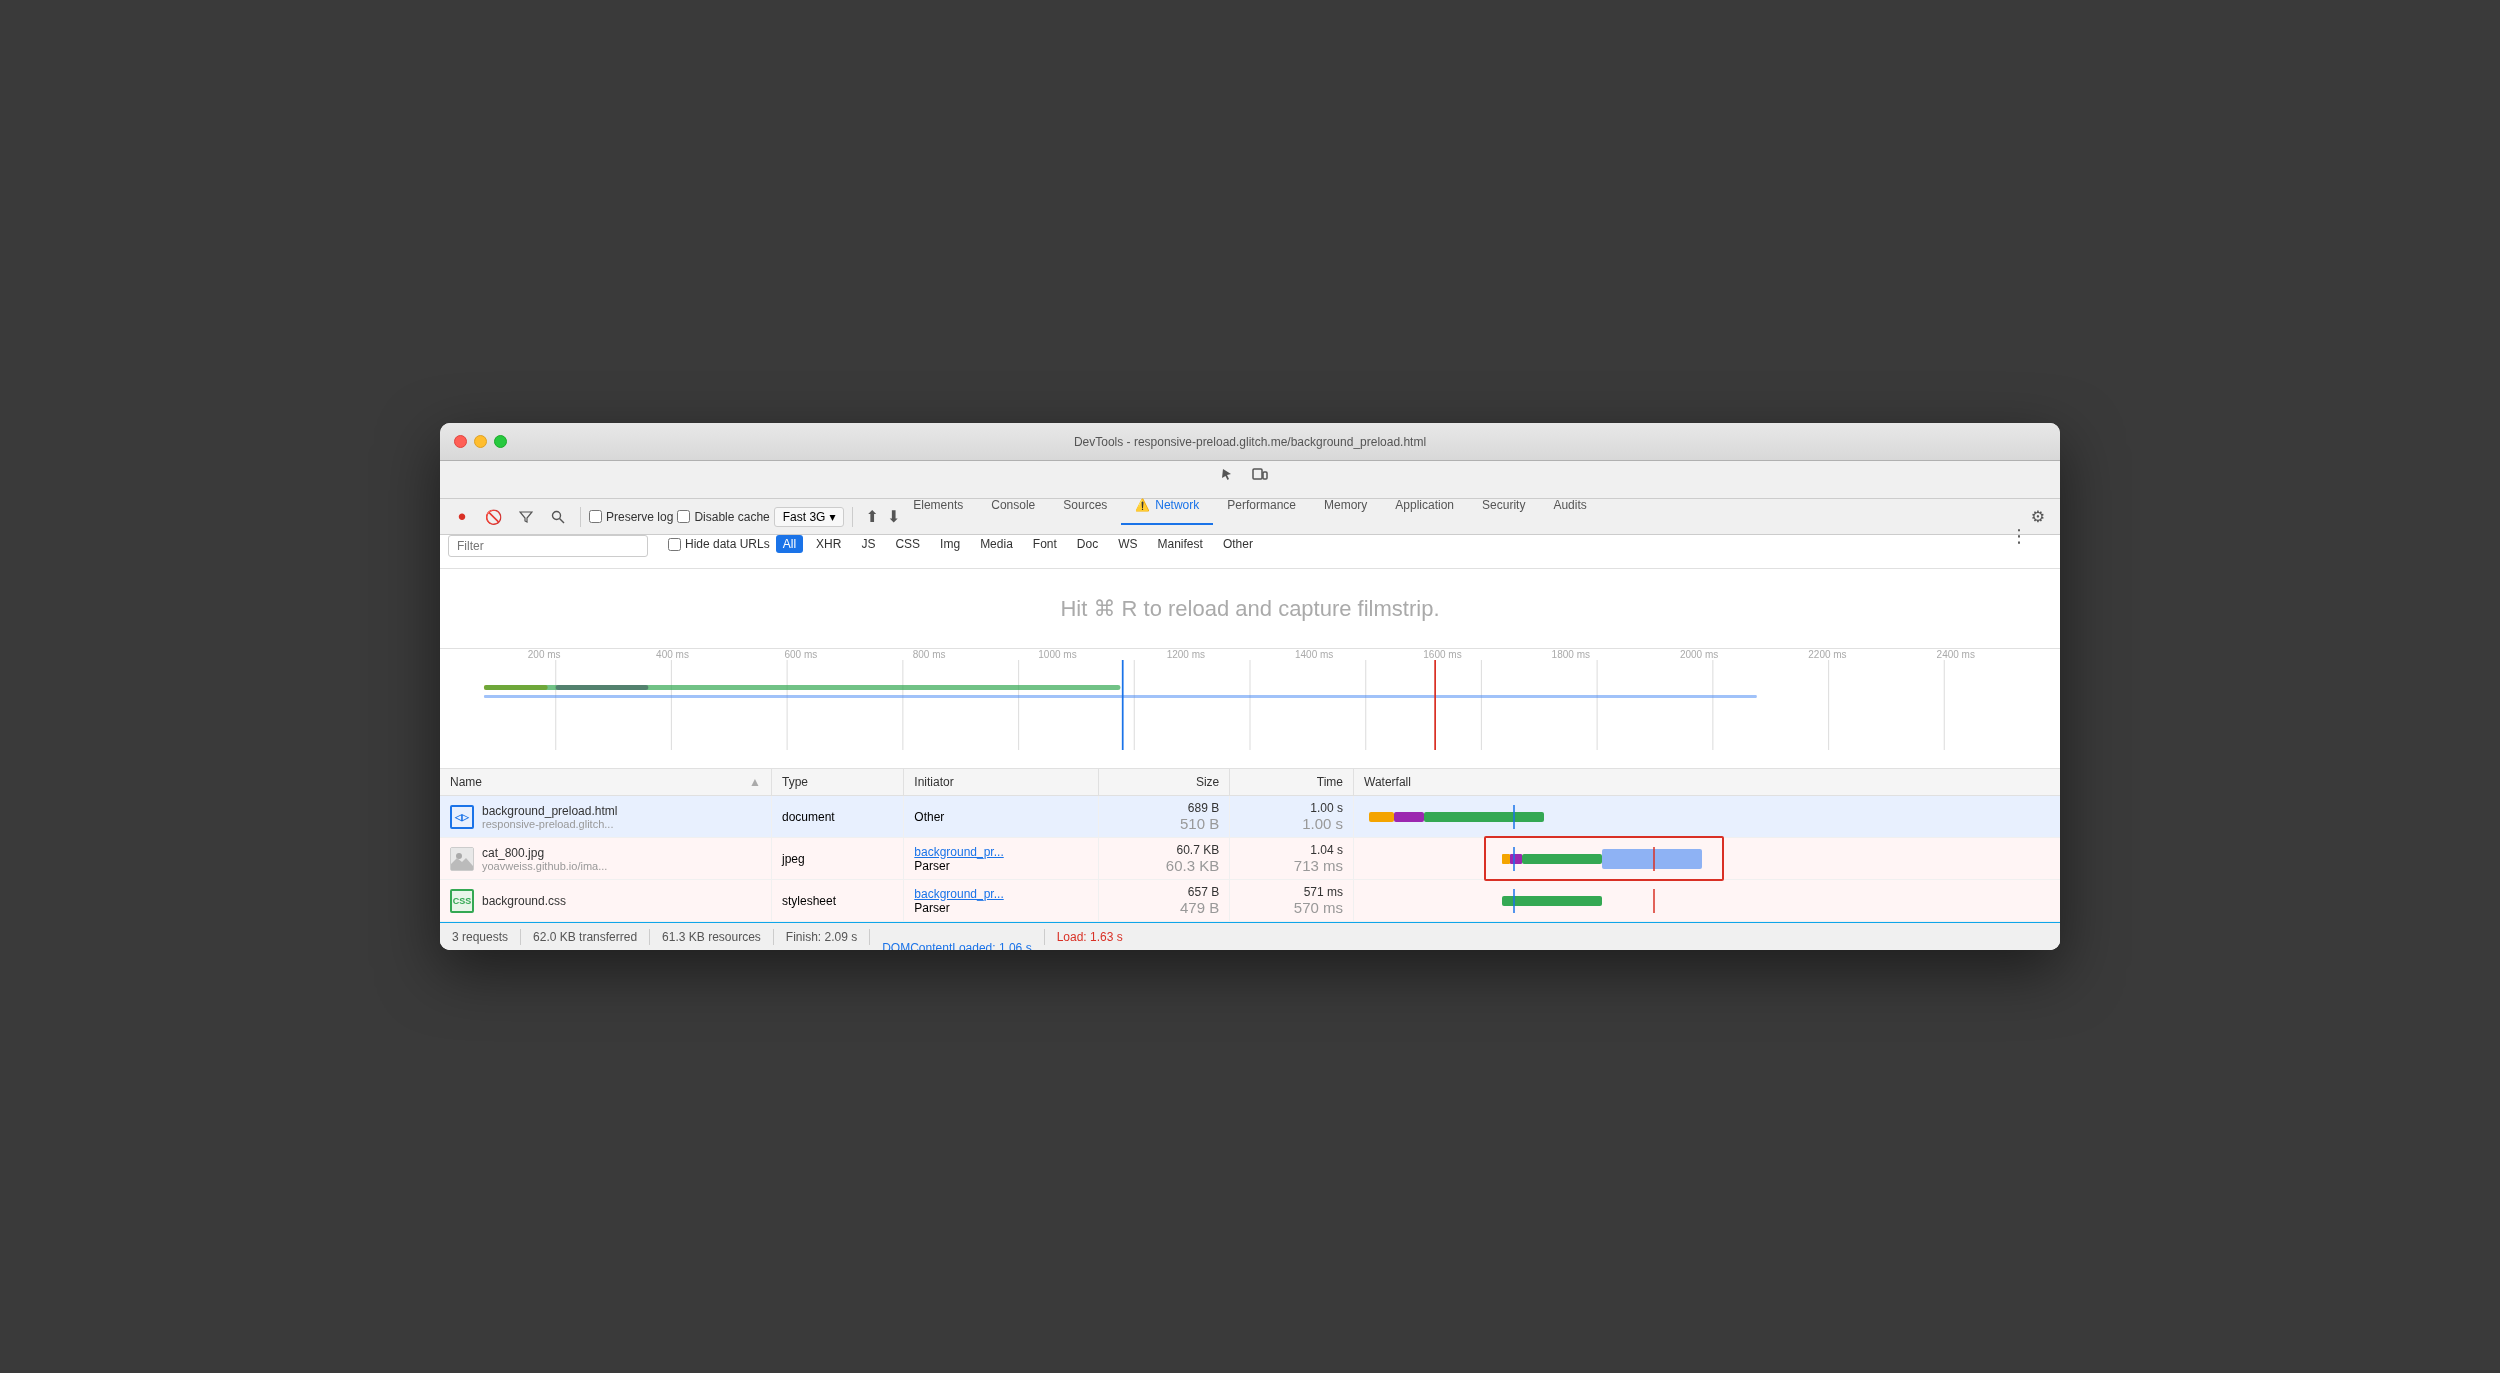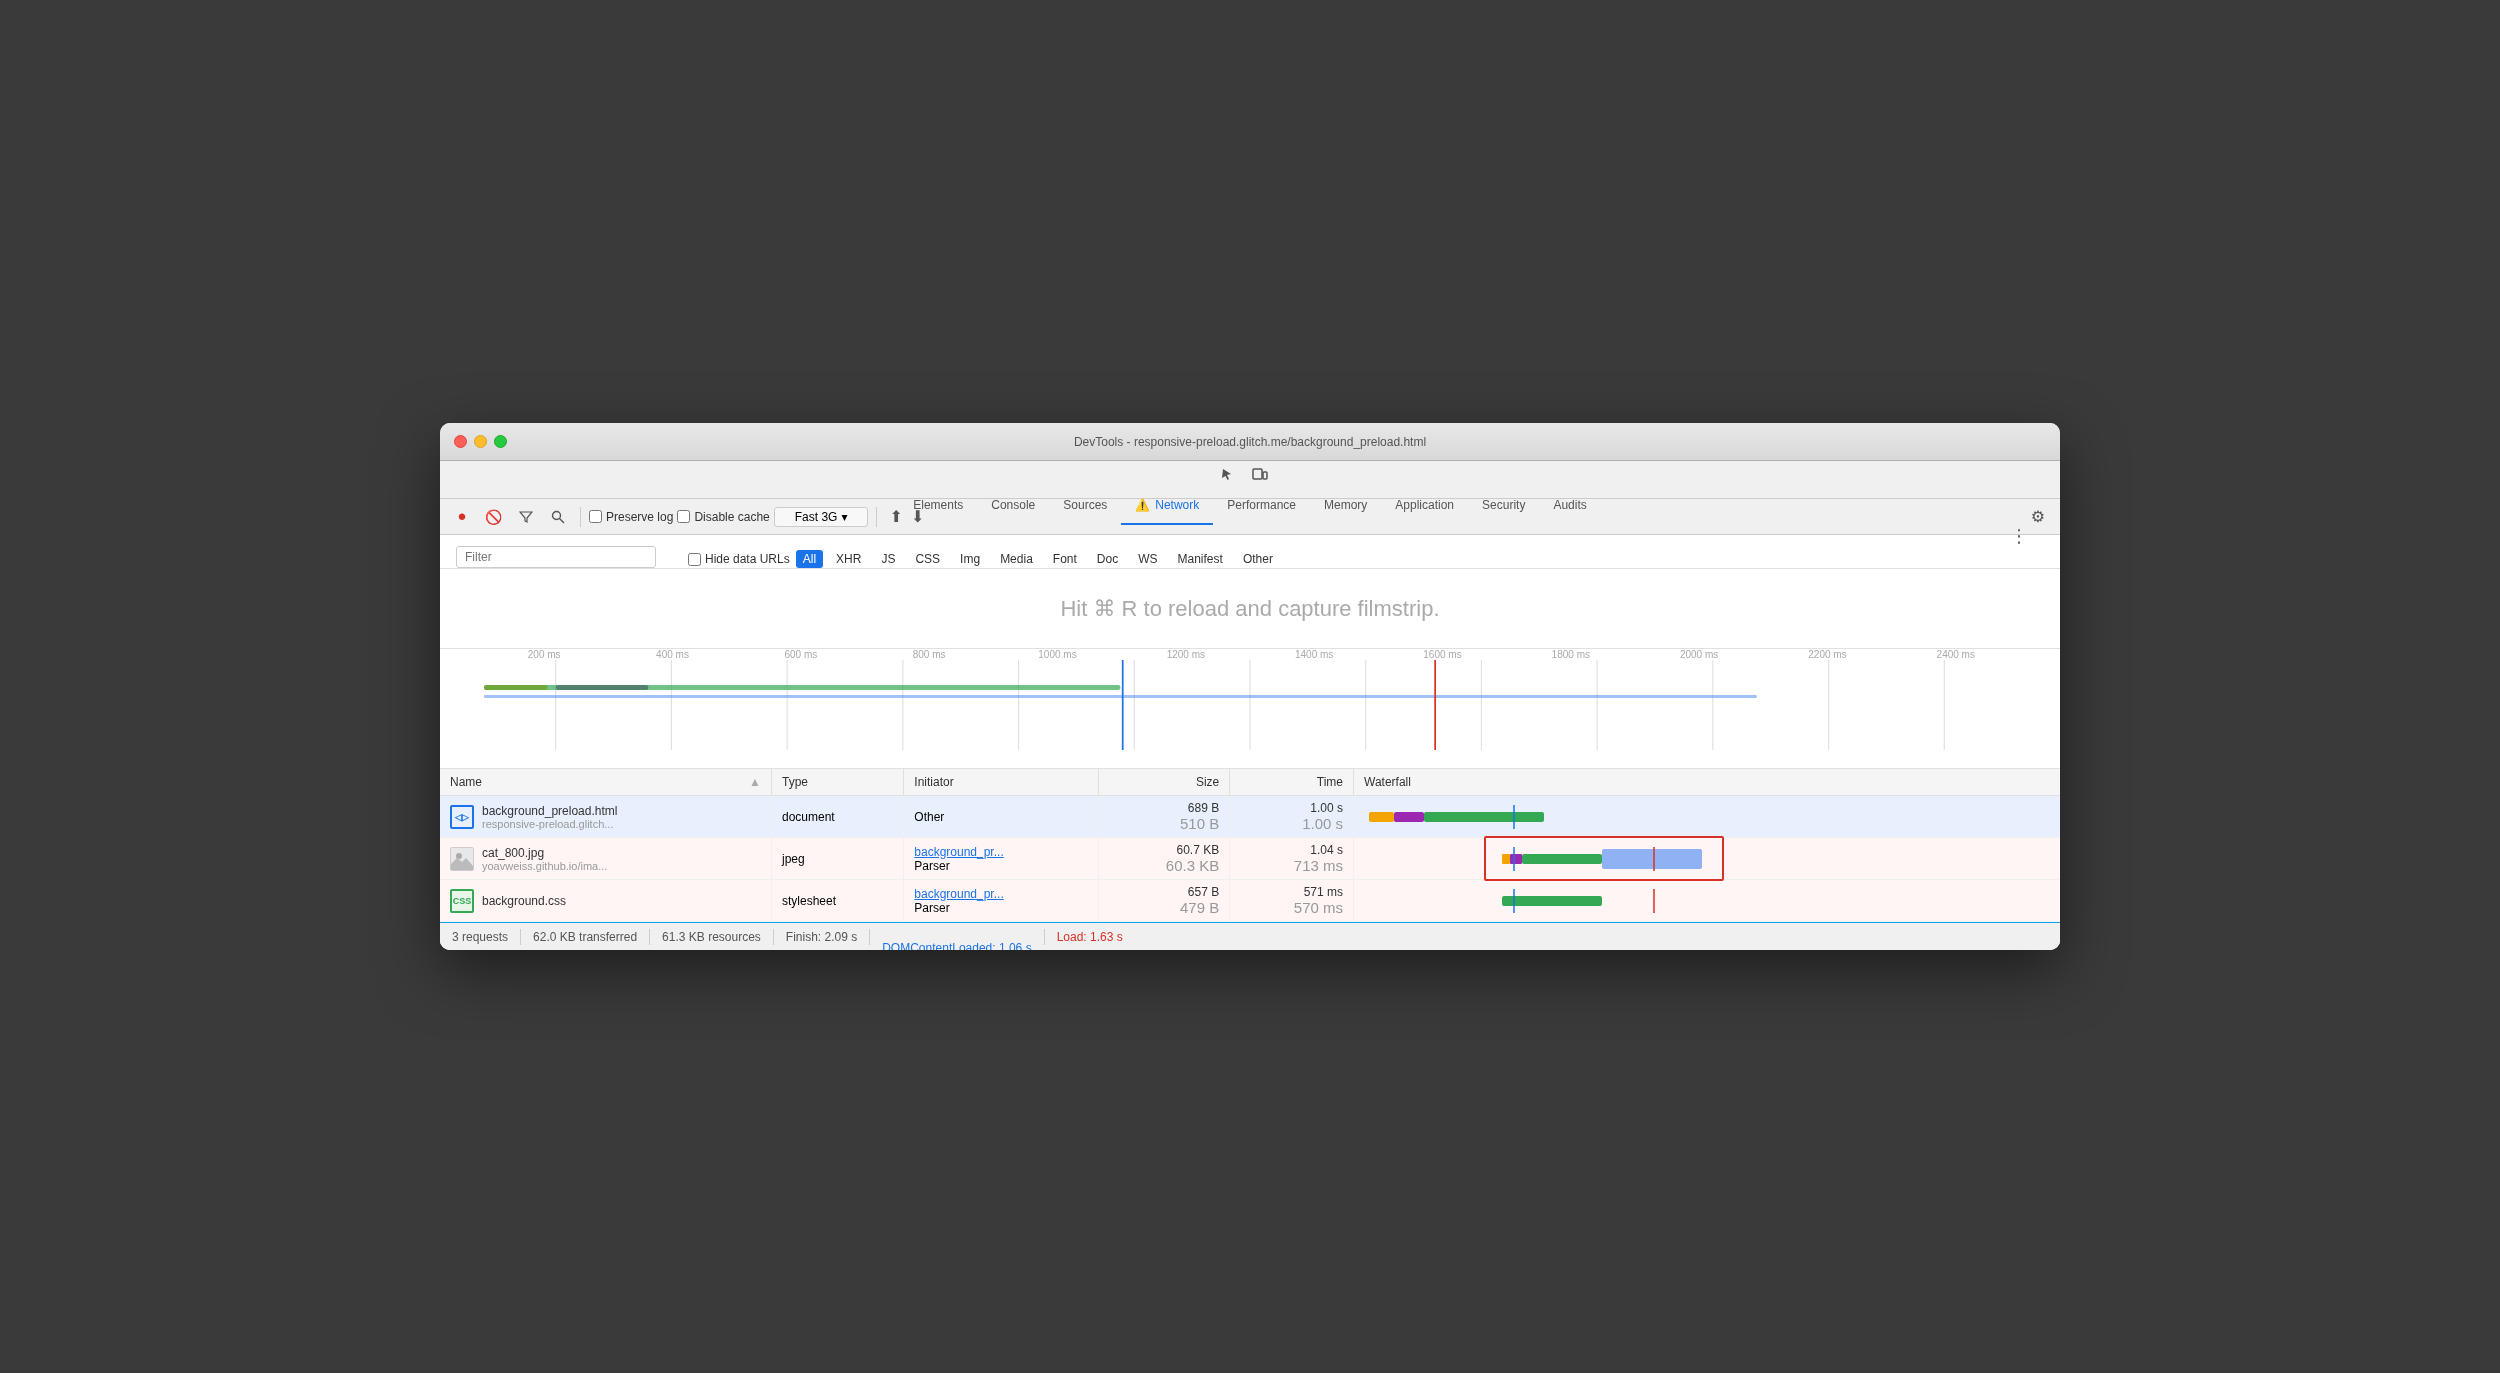--- a/index.html
+++ b/index.html
@@ -147,21 +147,21 @@
       font-size: 12px;
       color: #333;
       cursor: pointer;
       white-space: nowrap;
     }
     .toolbar-checkbox input { cursor: pointer; }
     .throttle-select {
       background: #f8f8f8;
       border: 1px solid #ccc;
       border-radius: 3px;
-      padding: 2px 20px;
+      padding: 2px 8px;
       font-size: 12px;
       cursor: pointer;
       display: flex;
       align-items: center;
       gap: 4px;
     }
     .upload-download {
       display: flex;
       align-items: center;
       gap: 8px;
@@ -183,26 +183,26 @@
       cursor: pointer;
       display: flex;
       align-items: center;
       justify-content: center;
       color: #555;
       font-size: 16px;
     }
     
     .filter-row {
       display: flex;
-      align-items: flex-end;
+      align-items: flex-start;
       background: #ffffff;
       border-bottom: 1px solid #e0e0e0;
       height: 34px;
-      padding: 0 16px;
-      gap: 24px;
+      padding: 0 8px;
+      gap: 12px;
     }
     .filter-input {
       border: 1px solid #ccc;
       border-radius: 3px;
       padding: 3px 8px;
       font-size: 12px;
       width: 200px;
       background: #fff;
       color: #333;
     }

